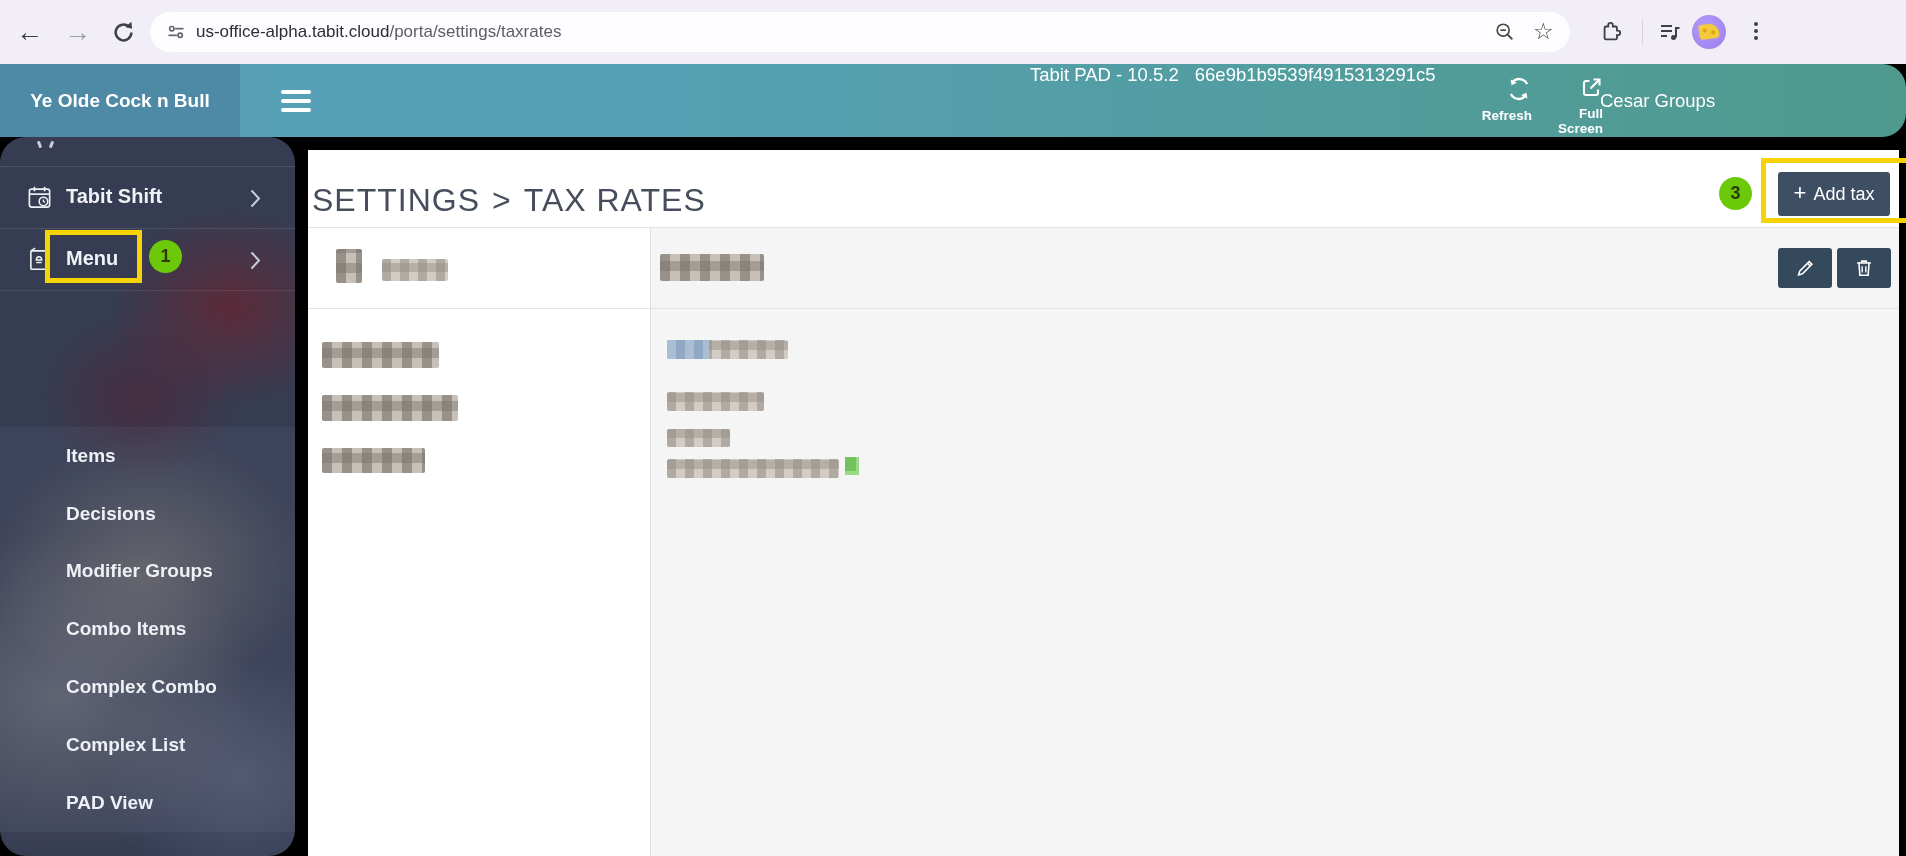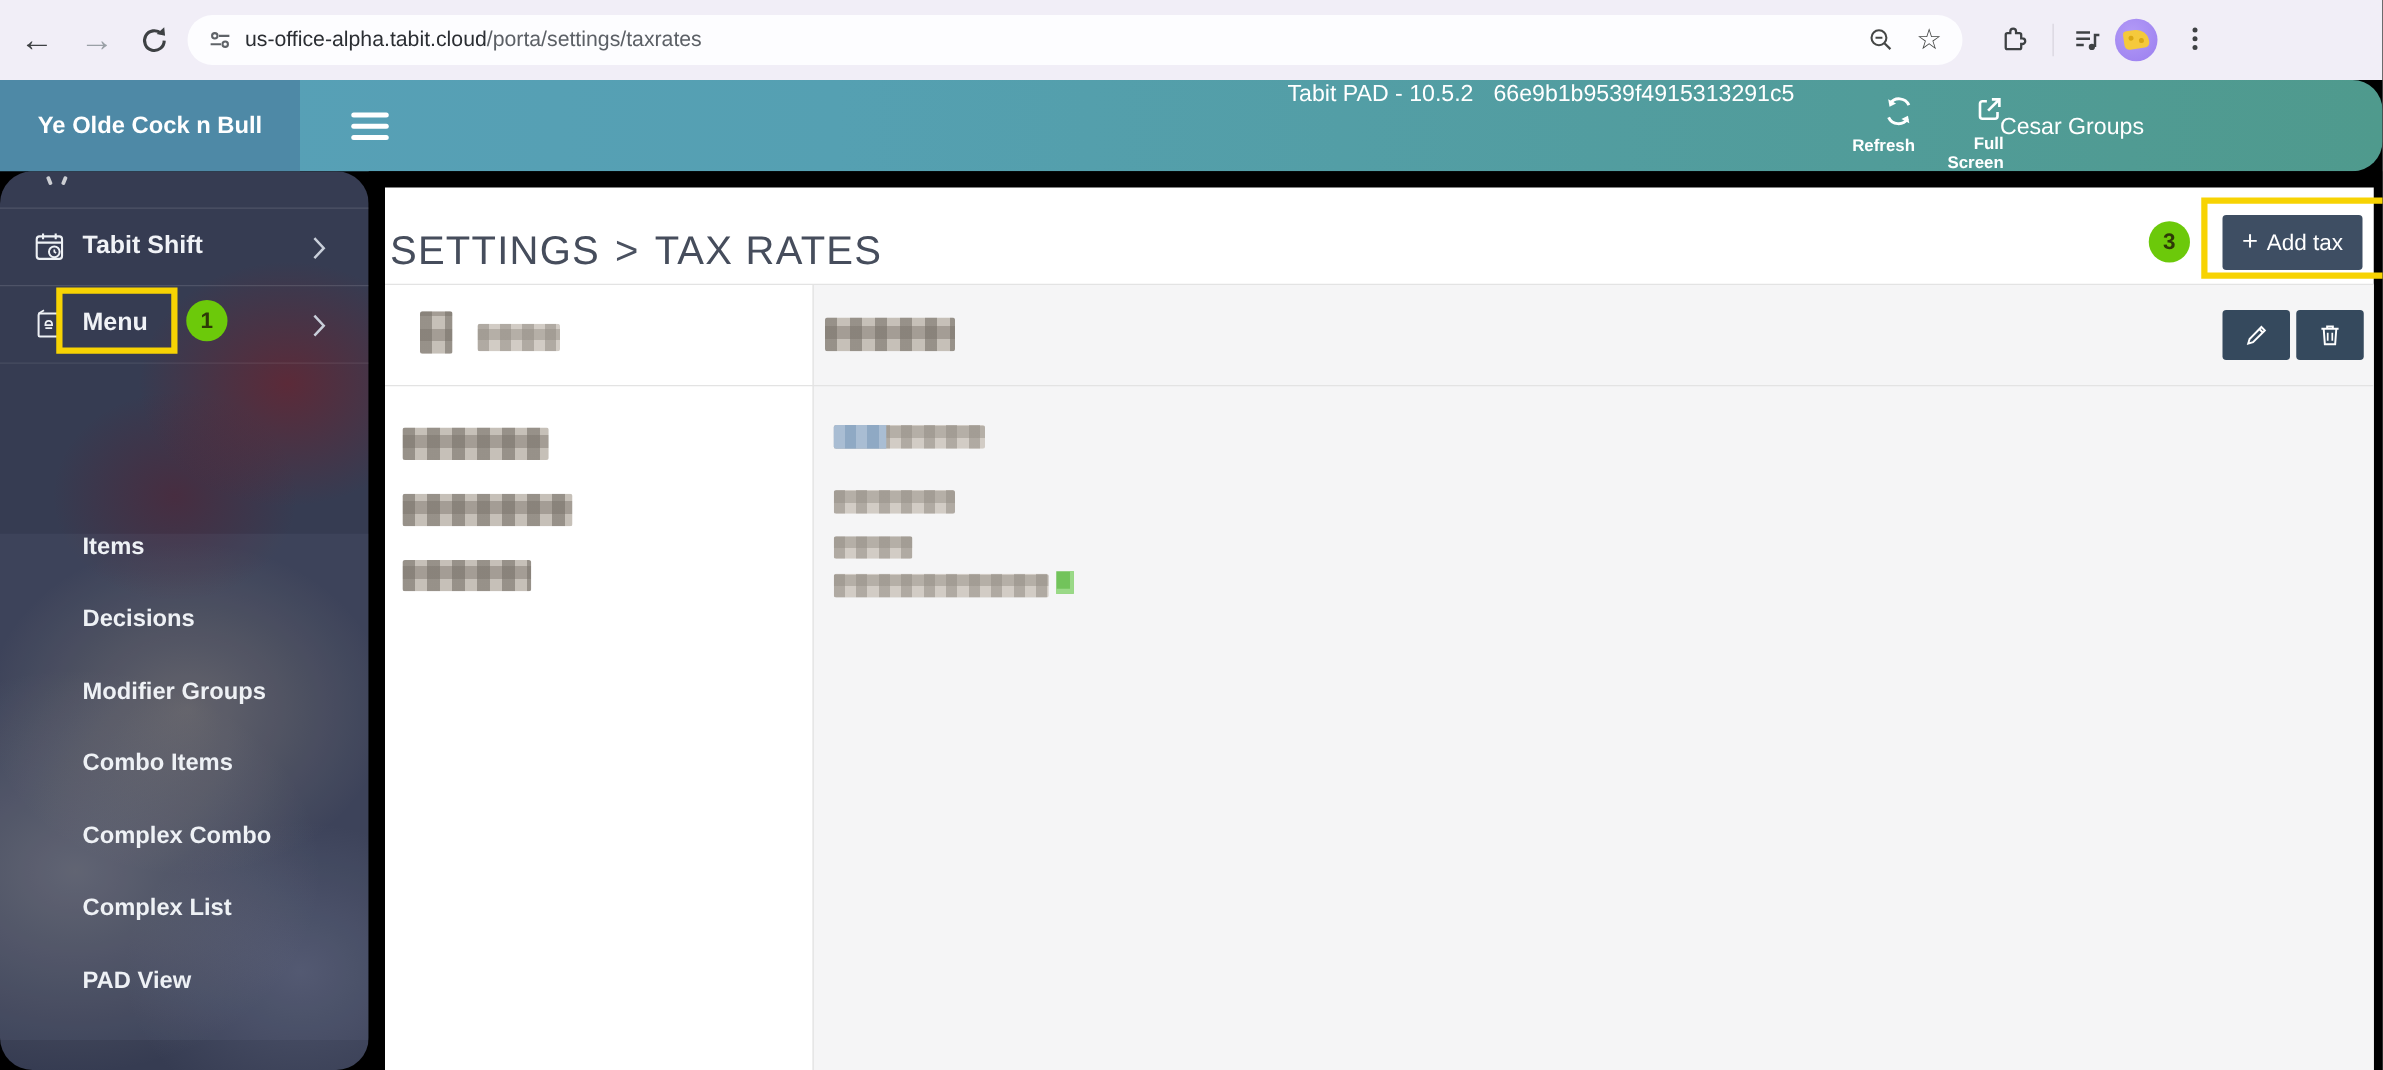--- a/index.html
+++ b/index.html
@@ -39,21 +39,21 @@
       radial-gradient(170px 140px at 230px 170px, rgba(122,28,36,.55), transparent 70%),
       radial-gradient(140px 120px at 140px 260px, rgba(95,25,40,.42), transparent 70%),
       radial-gradient(230px 190px at 150px 430px, rgba(205,185,150,.28), transparent 70%),
       radial-gradient(280px 230px at 60px 560px, rgba(175,170,165,.33), transparent 70%),
       radial-gradient(200px 170px at 240px 640px, rgba(118,124,150,.38), transparent 70%),
       #363c52; border-radius: 26px;}
   .sdivider{left:0;width:295px;height:1px;background:rgba(255,255,255,.12);}
   .srow-label{font-size:20px;font-weight:600;color:#f0f2f6;}
   .chev{position:absolute;left:250px;}
   .submenu{left:0;top:290px;width:295px;background:rgba(125,135,165,.10);}
-  .subitem{height:57.8px;display:flex;align-items:flex-start;padding-left:66px;box-sizing:border-box;
+  .subitem{height:57.8px;display:flex;align-items:center;padding-left:66px;box-sizing:border-box;
            font-size:19px;font-weight:600;color:#eef1f5;cursor:pointer;position:relative;}
   .mark{position:absolute;width:3px;height:7px;background:rgba(255,255,255,.75);border-radius:1px;}
 
   
   .annbox{border:5px solid #f7d303;box-sizing:border-box;pointer-events:none;}
   .badge{width:33px;height:33px;border-radius:50%;background:#6cc90a;display:flex;align-items:center;justify-content:center;
          font-size:18px;font-weight:600;color:#2e3a07;}
 
   
   .content{left:295px;top:137px;width:1611px;height:719px;background:#000;}

